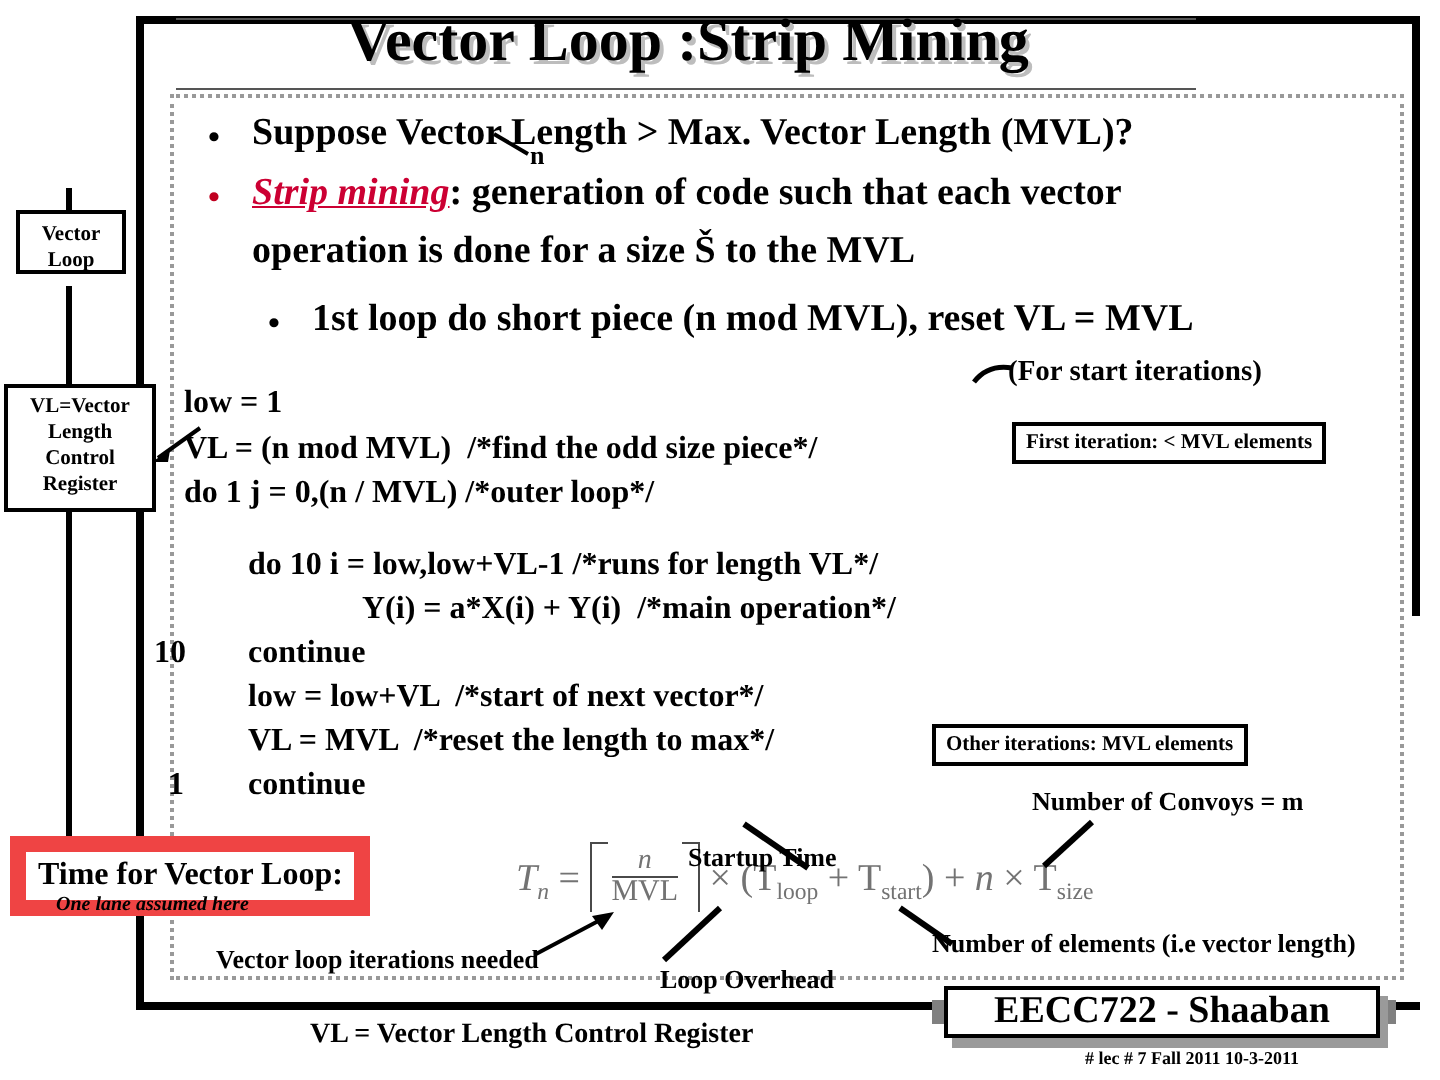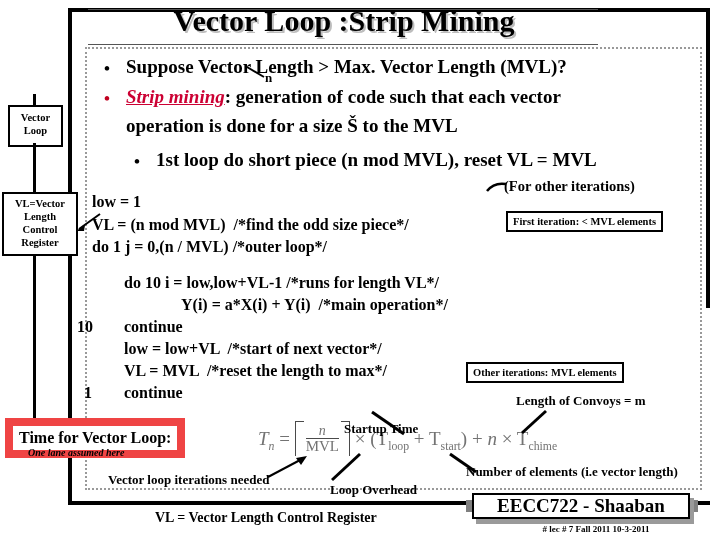--- a/index.html
+++ b/index.html
@@ -119,21 +119,21 @@
     border: 2px solid #000;
     background: #fff;
     box-sizing: border-box;
     text-align: center;
     font-weight: bold;
     font-size: 10.5px;
     line-height: 1.25;
     padding: 2px 3px;
     font-family: "Liberation Serif", "DejaVu Serif", serif;
   }
-  #vector-loop-box { left: 8px; top: 105px; width: 55px; height: 42px; padding-top: 4px; }
+  #vector-loop-box { left: 8px; top: 105px; width: 55px; height: 32px; padding-top: 4px; }
   #vl-reg-box { left: 2px; top: 192px; width: 76px; height: 64px; padding-top: 3px; }
 
   .vline {
     position: absolute;
     background: #000;
     width: 3px;
   }
 
   
   .annot-box {
@@ -340,21 +340,21 @@
 <span class="bullet-dot red" style="left:104px; top:89px;">•</span>
 <div class="bullet-line" style="left:126px; top:87px;font-family:Liberation Serif, serif;"><span class="strip-mining">Strip mining</span><span>: generation of code such that each vector</span></div>
 <div class="bullet-line" style="left:126px; top:116px;">operation is done for a size Š to the MVL</div>
 
 <span class="bullet-dot" style="left:134px; top:152px;">•</span>
 <div class="bullet-line" style="left:156px; top:150px;">1st loop do short piece (n mod MVL), reset VL = MVL</div>
 
 <svg class="ln" style="left:486px; top:180px;" width="24" height="14">
     <path d="M1 11 Q8 2 20 4" stroke="#000" stroke-width="2.5" fill="none"></path>
   </svg>
-<div class="for-other">(For other iterations)</div>
+<div class="for-other">(For start iterations)</div>
 
 <div class="vline" style="left:33px; top:94px; height:13px;"></div>
 <div class="side-box" id="vector-loop-box">Vector Loop</div>
 <div class="vline" style="left:33px; top:143px; height:50px;"></div>
 <div class="side-box" id="vl-reg-box">VL=Vector Length Control Register</div>
 <div class="vline" style="left:33px; top:256px; height:166px;"></div>
 <svg class="ln" style="left:76px; top:212px;" width="26" height="20">
     <line x1="24" y1="2" x2="3" y2="17" stroke="#000" stroke-width="2"></line>
     <polygon points="0,19 9,13 8,19" fill="#000"></polygon>
   </svg>
@@ -380,42 +380,42 @@
 <div id="formula">
   <span class="it">T</span><sub class="it">n</sub>
   <span>=</span>
   <span class="ceil-l"></span><span class="frac"><span class="num">n</span><span class="bar"></span><span class="den">MVL</span></span><span class="ceil-r"></span>
   <span>×</span>
   <span>(T</span><sub>loop</sub>
   <span>+ T</span><sub>start</sub><span>)</span>
   <span>+</span>
   <span class="it">n</span>
   <span>×</span>
-  <span>T</span><sub>chime</sub>
+  <span>T</span><sub>size</sub>
 </div>
 
 <svg class="ln" style="left:370px; top:410px;" width="36" height="26">
     <line x1="34" y1="24" x2="2" y2="2" stroke="#000" stroke-width="3"></line>
   </svg>
 <svg class="ln" style="left:520px; top:409px;" width="30" height="26">
     <line x1="2" y1="24" x2="26" y2="2" stroke="#000" stroke-width="3"></line>
   </svg>
 <svg class="ln" style="left:448px; top:452px;" width="32" height="22">
     <line x1="2" y1="2" x2="28" y2="20" stroke="#000" stroke-width="3"></line>
   </svg>
 <svg class="ln" style="left:330px; top:452px;" width="34" height="30">
     <line x1="30" y1="2" x2="2" y2="28" stroke="#000" stroke-width="3"></line>
   </svg>
 <svg class="ln" style="left:266px; top:455px;" width="42" height="24">
     <line x1="2" y1="22" x2="36" y2="4" stroke="#000" stroke-width="2"></line>
     <polygon points="41,1 30,3 35,10" fill="#000"></polygon>
   </svg>
 
 <div class="fa" id="lbl-startup">Startup Time</div>
-<div class="fa" id="lbl-convoys">Length of Convoys = m</div>
+<div class="fa" id="lbl-convoys">Number of Convoys = m</div>
 <div class="fa" id="lbl-numelem">Number of elements (i.e vector length)</div>
 <div class="fa" id="lbl-loopovh">Loop Overhead</div>
 <div class="fa" id="lbl-vecloopiter">Vector loop iterations needed</div>
 
 <div id="bottom-rule"></div>
 <div id="vec1-box">VEC-1</div>
 <div id="bottom-caption">VL = Vector Length Control Register</div>
 <div class="eecc-tab" id="eecc-tab-l"></div>
 <div class="eecc-tab" id="eecc-tab-r"></div>
 <div id="eecc-shadow"></div>

